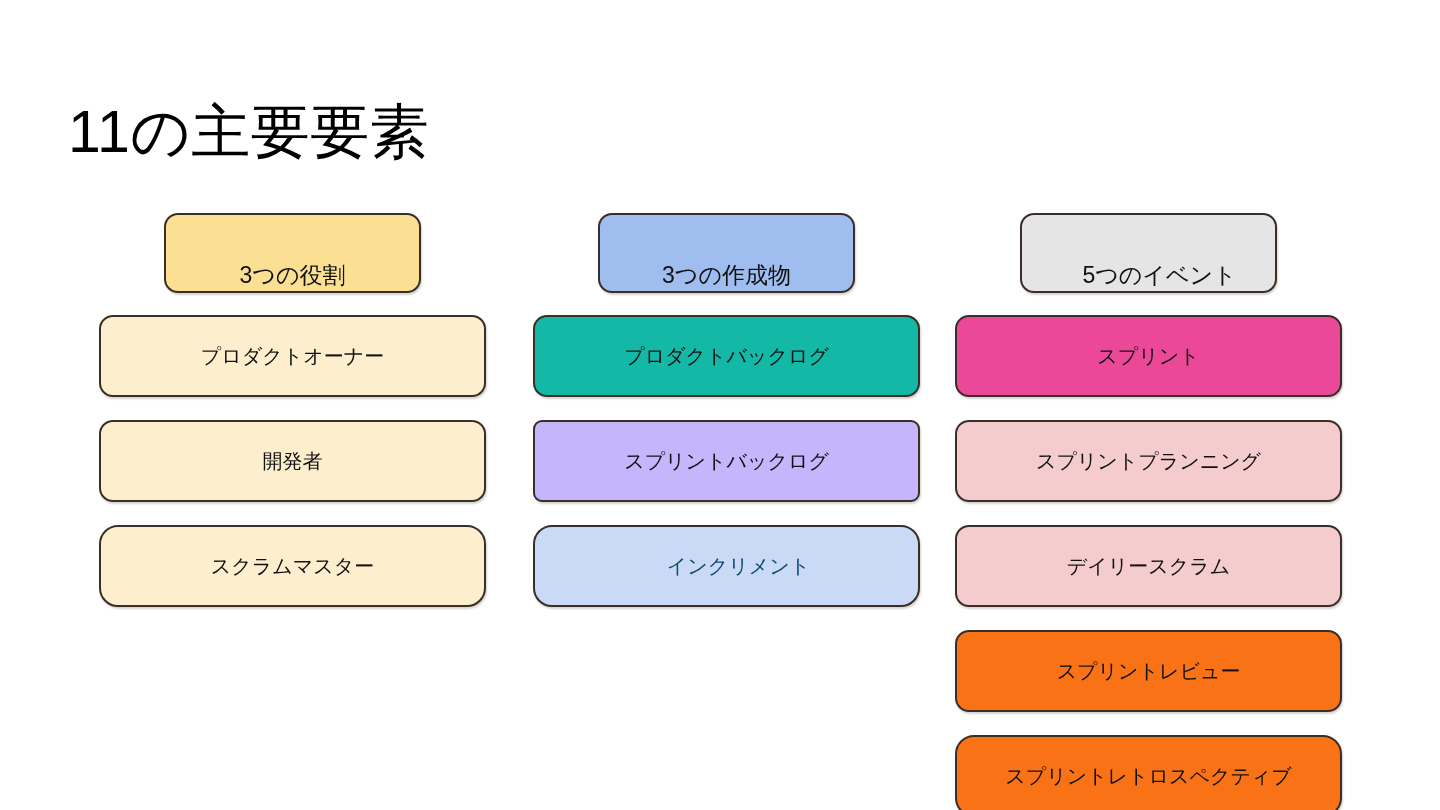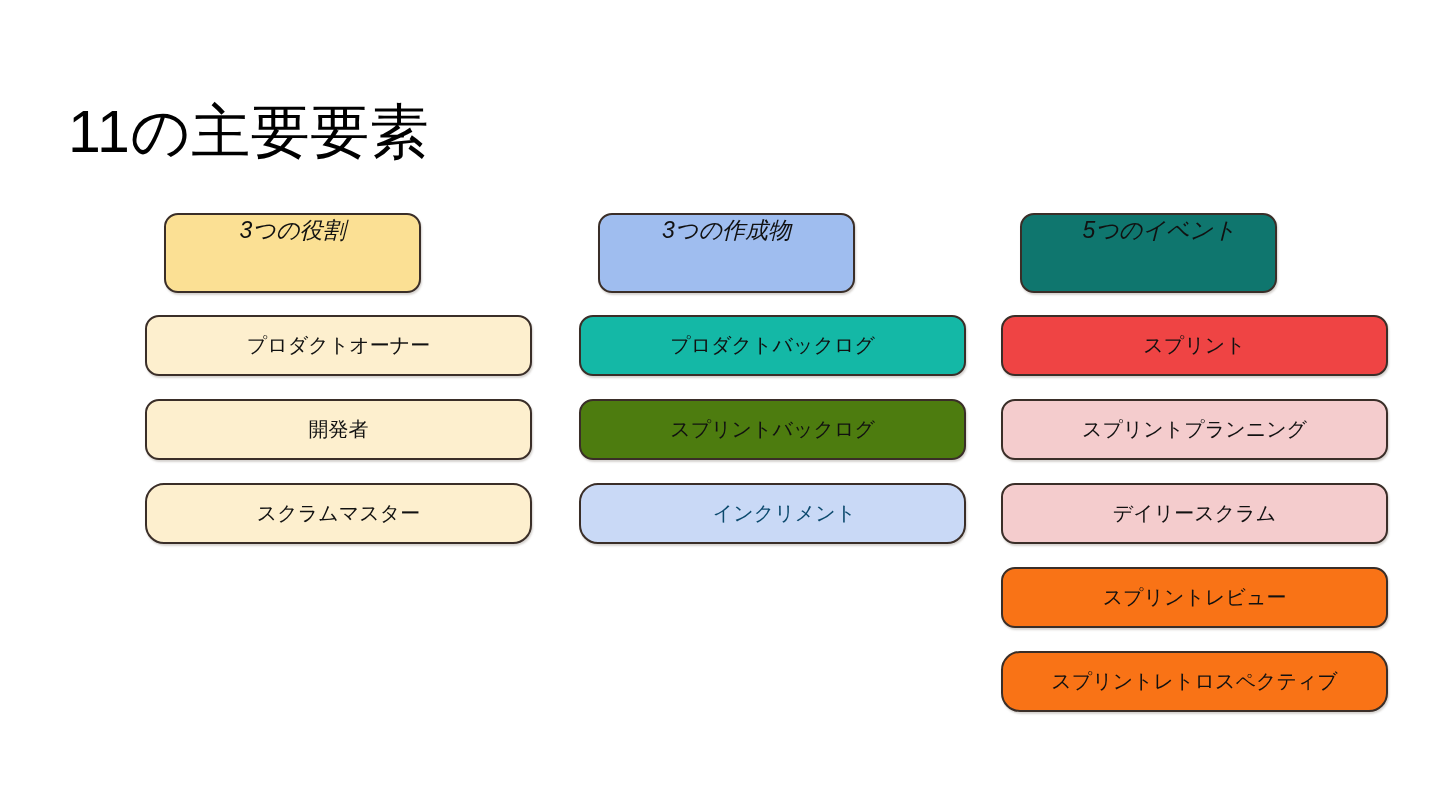--- a/index.html
+++ b/index.html
@@ -55,45 +55,43 @@
 
   
   .col-header {
     box-sizing: border-box;
     width: 257px;
     height: 80px;
     margin: 0 auto 22px auto;
     border: 2px solid #3a2e28;
     border-radius: 14px;
     display: flex;
-    align-items: flex-start;
+    align-items: flex-end;
     justify-content: center;
     font-size: 23px;
     color: #111111;
     text-align: center;
     box-shadow: 1px 2px 2px rgba(120,110,100,0.30);
-    font-style: italic;
   }
 
   
   .col-item {
     box-sizing: border-box;
     width: 387px;
-    height: 61px;
+    height: 82px;
     margin-bottom: 23px;
     border: 2px solid #3a2e28;
     border-radius: 14px;
     display: flex;
     align-items: center;
     justify-content: center;
     font-size: 20px;
     color: #111111;
     text-align: center;
     box-shadow: 1px 2px 2px rgba(120,110,100,0.30);
-    margin-left: 46px;
   }
 
   .col-item:last-child { margin-bottom: 0; border-radius: 19px; }
 
   
 </style>
 </head>
 <body>
 
 <div id="slide" style="background: rgb(255, 255, 255);">
@@ -117,33 +115,33 @@
       </div>
     </div>
 
     <div class="column col-1">
       <div class="col-header" style="background: rgb(159, 189, 239); border-color: rgb(58, 46, 40); color: rgb(17, 17, 17);">
         <span>3つの作成物</span>
       </div>
       <div class="col-item" style="background: #14b8a6; border-color: rgb(58, 46, 40); color: rgb(17, 17, 17);">
         <span>プロダクトバックログ</span>
       </div>
-      <div class="col-item" style="background: #4d7c0f; border-color: rgb(58, 46, 40); color: rgb(17, 17, 17);">
+      <div class="col-item" style="background: #c4b5fd; border-color: rgb(58, 46, 40); color: rgb(17, 17, 17); border-radius: 9px;">
         <span>スプリントバックログ</span>
       </div>
       <div class="col-item" style="background: rgb(201, 217, 246); border-color: rgb(58, 46, 40); color: #0c4a6e; padding-left: 24px;">
         <span>インクリメント</span>
       </div>
     </div>
 
     <div class="column col-2">
-      <div class="col-header" style="background: #0f766e; border-color: rgb(58, 46, 40); color: rgb(17, 17, 17); padding-left: 22px;">
+      <div class="col-header" style="background: #e5e5e5; border-color: rgb(58, 46, 40); color: rgb(17, 17, 17); padding-left: 22px;">
         <span>5つのイベント</span>
       </div>
-      <div class="col-item" style="background: #ef4444; border-color: rgb(58, 46, 40); color: rgb(17, 17, 17); text-align: right;">
+      <div class="col-item" style="background: #ec4899; border-color: rgb(58, 46, 40); color: rgb(17, 17, 17); text-align: right;">
         <span>スプリント</span>
       </div>
       <div class="col-item" style="background: rgb(244, 204, 205); border-color: rgb(58, 46, 40); color: rgb(17, 17, 17);">
         <span>スプリントプランニング</span>
       </div>
       <div class="col-item" style="background: rgb(244, 204, 205); border-color: rgb(58, 46, 40); color: rgb(17, 17, 17);">
         <span>デイリースクラム</span>
       </div>
       <div class="col-item" style="background: #f97316; border-color: rgb(58, 46, 40); color: rgb(17, 17, 17);">
         <span>スプリントレビュー</span>

